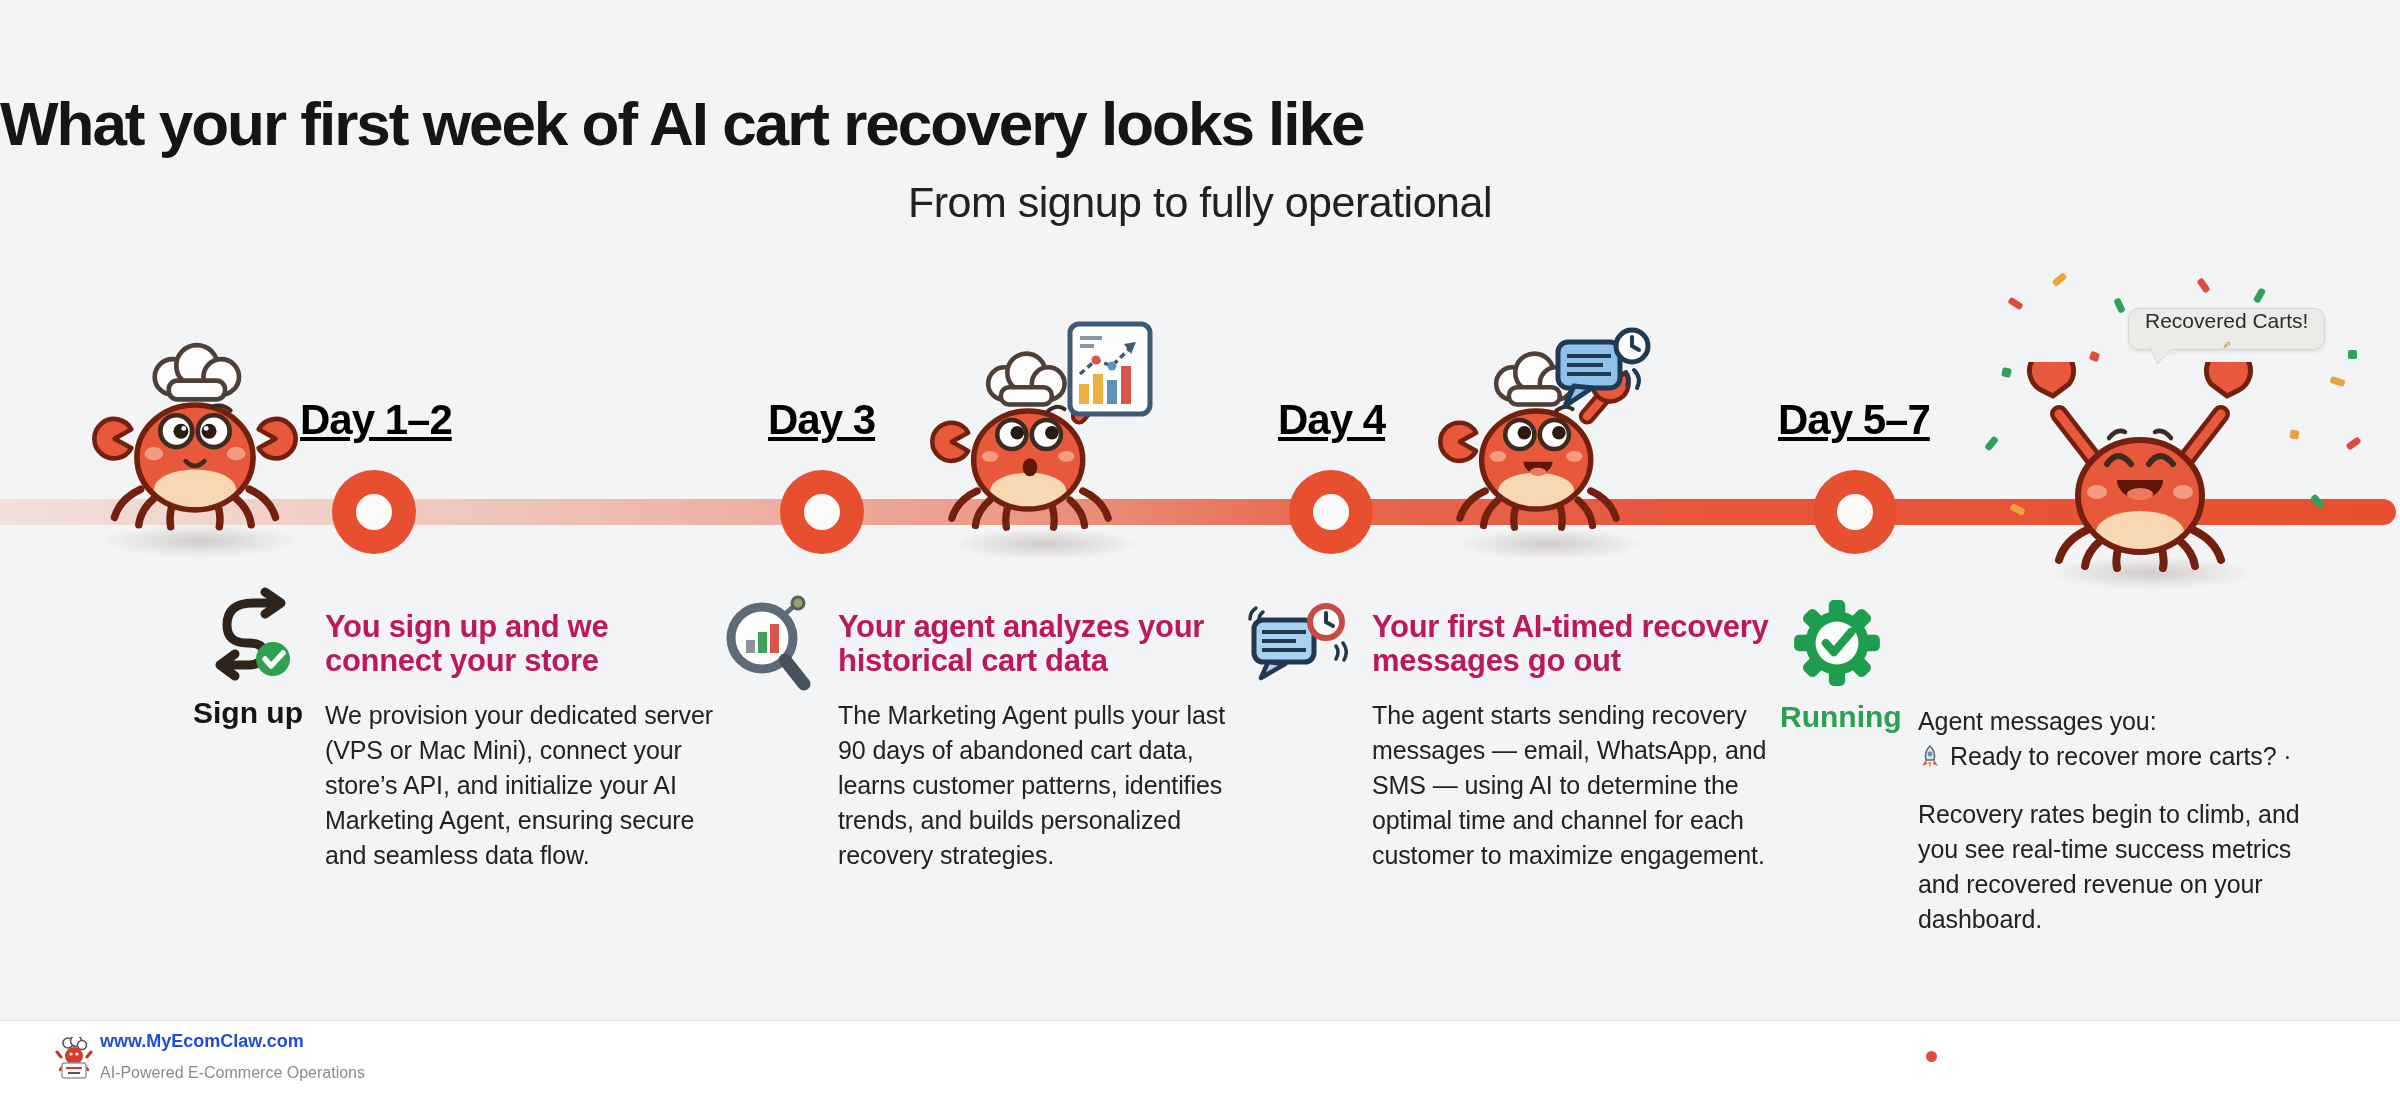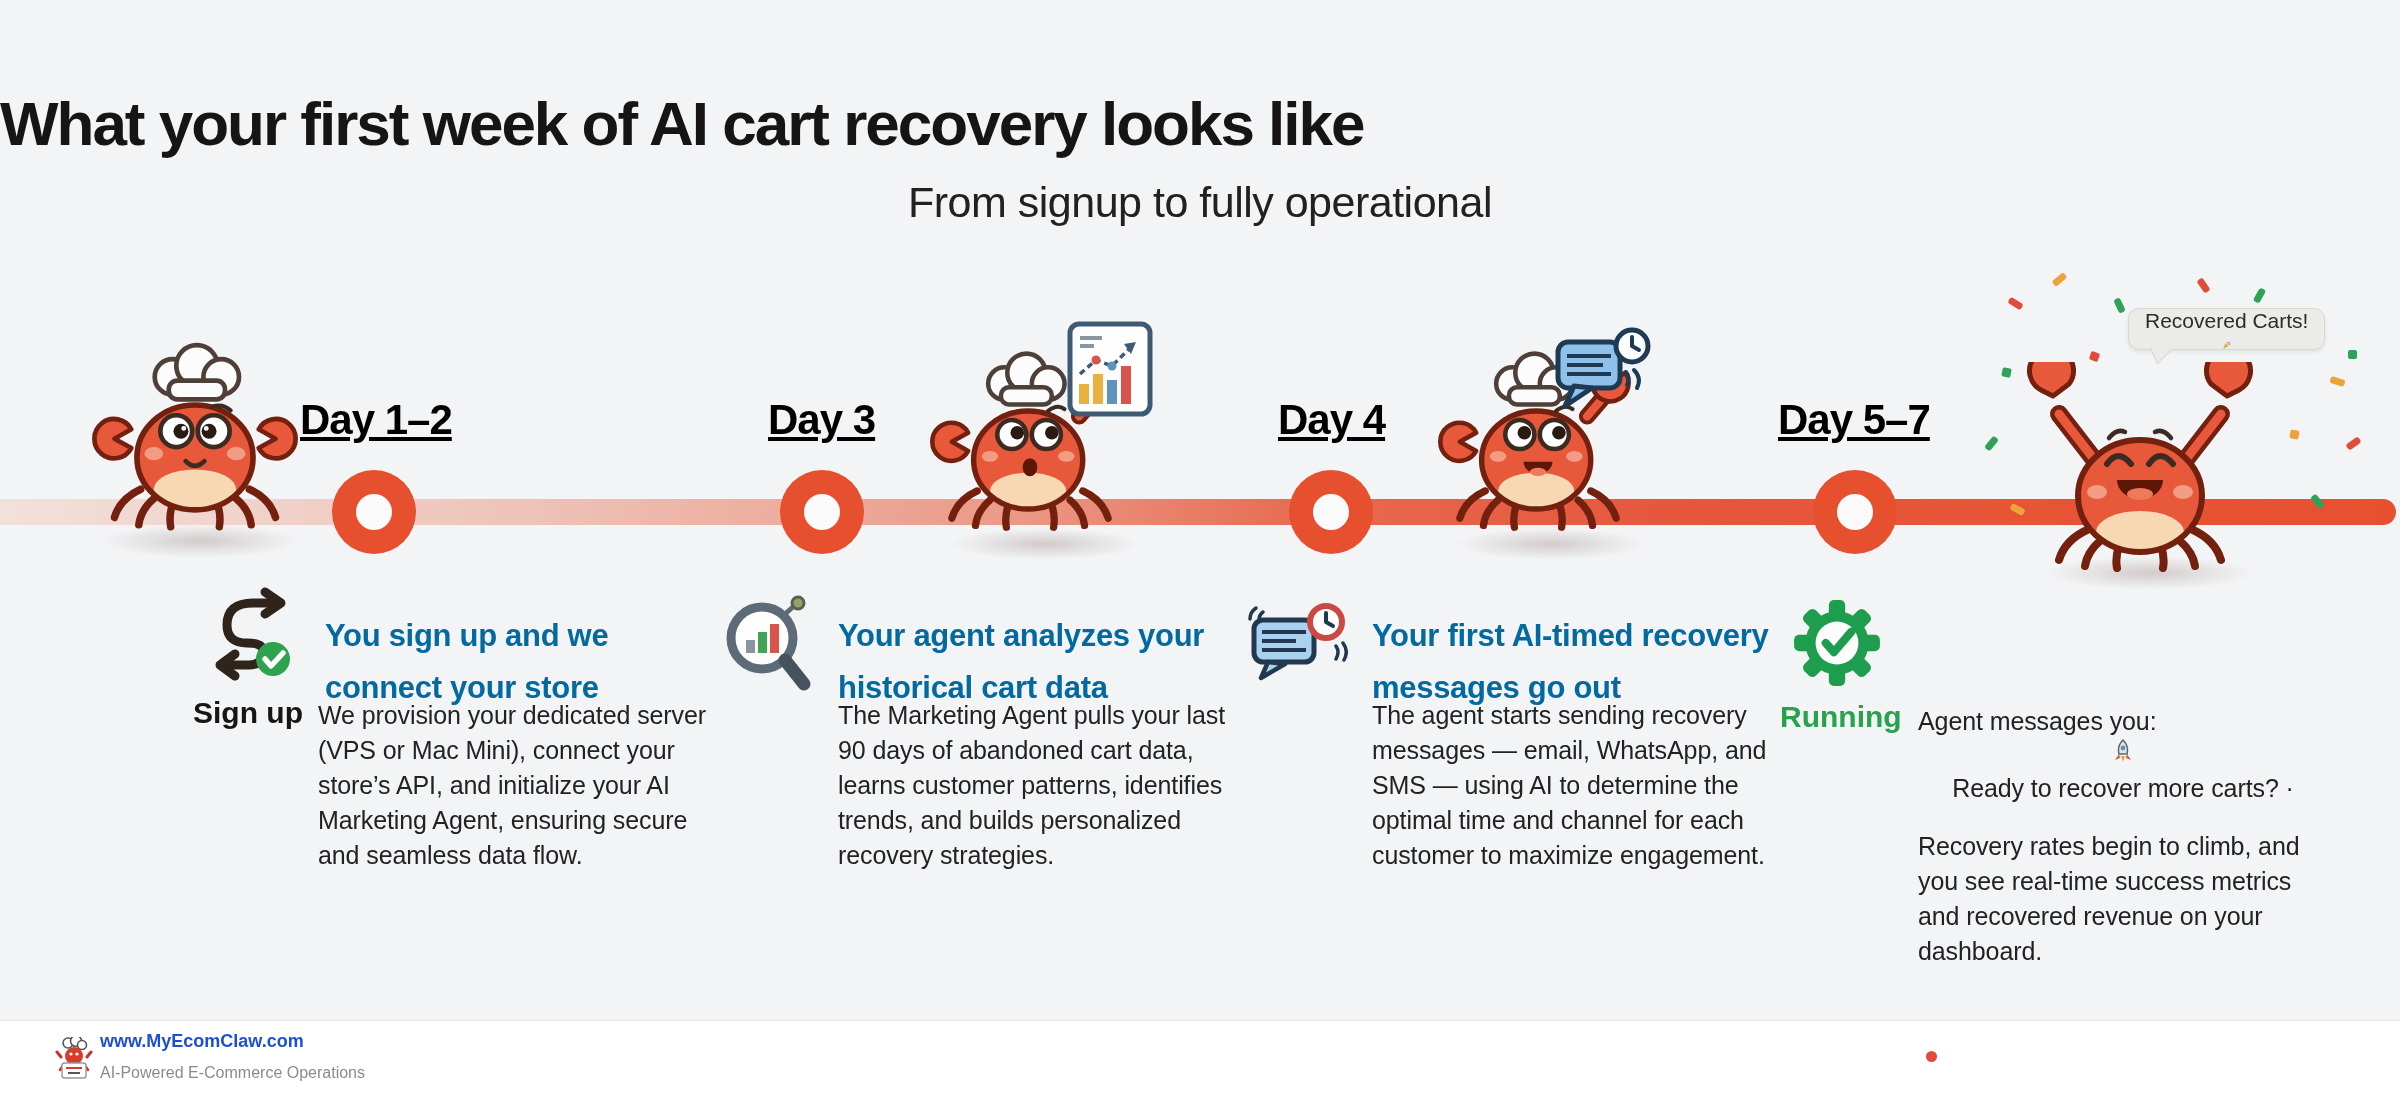--- a/index.html
+++ b/index.html
@@ -54,23 +54,23 @@
     transform:rotate(65deg) skewX(20deg);
   }
   
   .conf { position:absolute; width:15px; height:7px; border-radius:3px; }
   .conf.sq { width:9px; height:9px; border-radius:2px; }
   .c-red { background:#e14b3b; } .c-green { background:#2fa158; } .c-orange { background:#eda33c; }
   
   .step-icon { position:absolute; }
   .icon-caption { position:absolute; font-size:30px; font-weight:700; }
   .icon-caption.green { color:#2aa14c; }
-  .step-heading { position:absolute; width:398px; font-size:31px; font-weight:700; line-height:52px; color:#0369a1; letter-spacing:-0.3px; }
+  .step-heading { position:absolute; width:398px; font-size:31px; font-weight:700; line-height:34px; color:#be185d; letter-spacing:-0.3px; }
   .step-body { position:absolute; width:410px; font-size:25px; line-height:35px; color:#222; letter-spacing:-0.1px; }
-  .quote-line { display:flex; align-items:center; gap:8px;flex-direction:column; }
+  .quote-line { display:flex; align-items:center; gap:8px; }
   .para2 { margin-top:23px; }
   
   .footer {
     position:absolute; left:0; bottom:0; width:2400px; height:78px;
     background:#ffffff; border-top:1px solid #e7e7e7;
   }
   .footer-site { position:absolute; left:100px; top:10px; font-size:18px; font-weight:700; color:#1d4ed8; }
   .footer-tagline { position:absolute; left:100px; top:43px; font-size:16px; color:#8b8b8b; }
   .footer-note { position:absolute; left:1948px; top:25px; font-size:17px; color:#9a9a9a; }
   .footer-dot { position:absolute; left:1926px; top:30px; width:11px; height:11px; border-radius:50%; background:#e14b3b; }
@@ -281,21 +281,21 @@
       <path d="M76 18 H50 Q24 18 24 40 Q24 58 44 58 Q60 58 60 66"></path>
       <path d="M62 7 L78 18 L62 29"></path>
       <path d="M60 66 Q60 80 46 80 H20"></path>
       <path d="M32 69 L17 80 L32 91"></path>
     </g>
     <circle cx="70" cy="74" r="17" fill="#2ea24f"></circle>
     <path d="M62 74 l6 7 l12 -13" stroke="#fff" stroke-width="5.5" fill="none" stroke-linecap="round" stroke-linejoin="round"></path>
   </svg>
   <div class="icon-caption" style="left:193px; top:696px">Sign up</div>
   <div class="step-heading" style="left:325px; top:610px">You sign up and we connect your store</div>
-  <div class="step-body" style="left:318px; top:698px">We provision your dedicated server (VPS or Mac Mini), connect your store’s API, and initialize your AI Marketing Agent, ensuring secure and seamless data flow.</div>
+  <div class="step-body" style="left:325px; top:698px">We provision your dedicated server (VPS or Mac Mini), connect your store’s API, and initialize your AI Marketing Agent, ensuring secure and seamless data flow.</div>
 
   <svg class="step-icon" style="left:722px; top:594px" width="94" height="104" viewBox="0 0 94 104">
     <path d="M62 21 L72 12" stroke="#5d6b79" stroke-width="5" stroke-linecap="round"></path>
     <circle cx="76" cy="9" r="6" fill="#95a26b" stroke="#55624f" stroke-width="3"></circle>
     <circle cx="40" cy="44" r="31" fill="#fdfdfd" stroke="#5d6b79" stroke-width="9"></circle>
     <rect x="24" y="46" width="9" height="13" fill="#8a949e"></rect>
     <rect x="36" y="38" width="9" height="21" fill="#3fa458"></rect>
     <rect x="48" y="30" width="9" height="29" fill="#d9544a"></rect>
     <path d="M63 66 L82 90" stroke="#46535f" stroke-width="13" stroke-linecap="round"></path>
   </svg>

